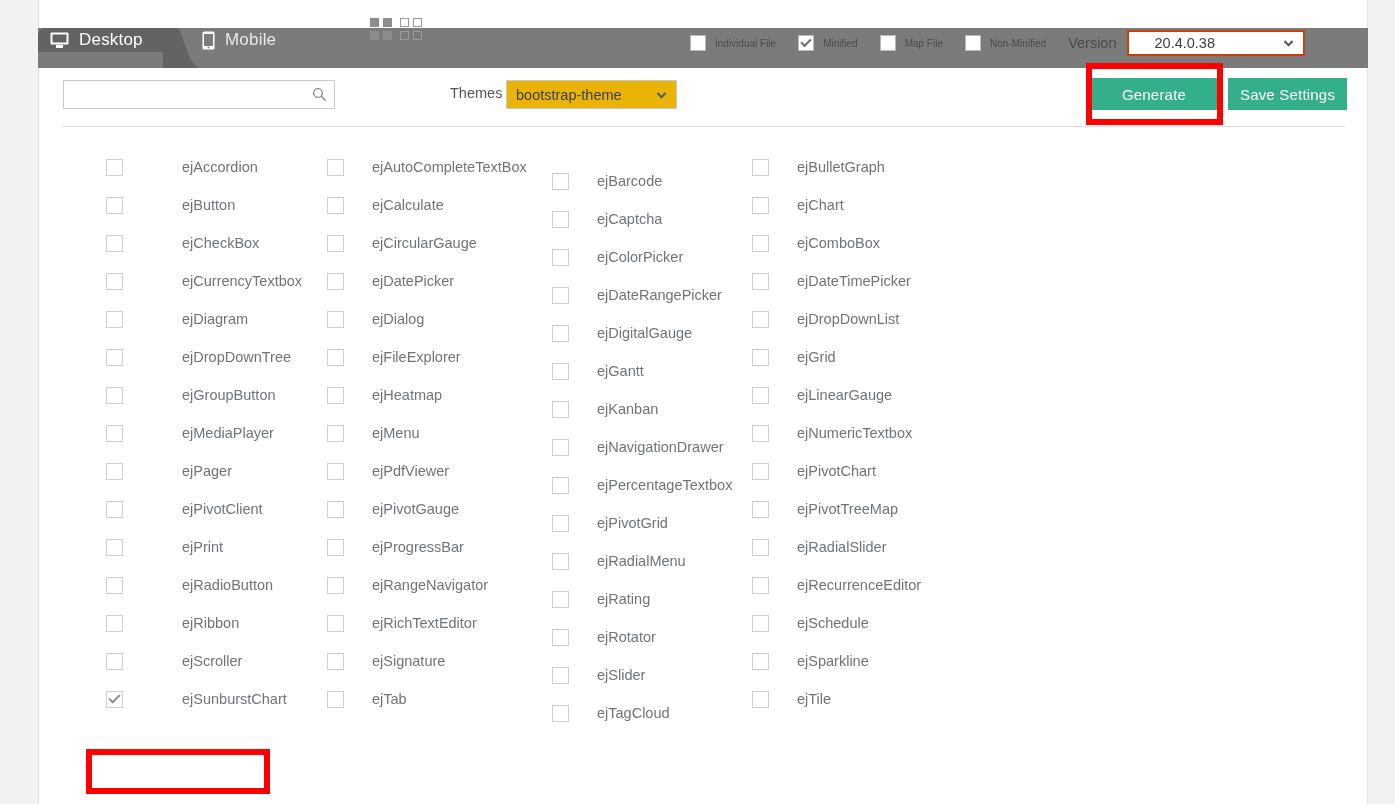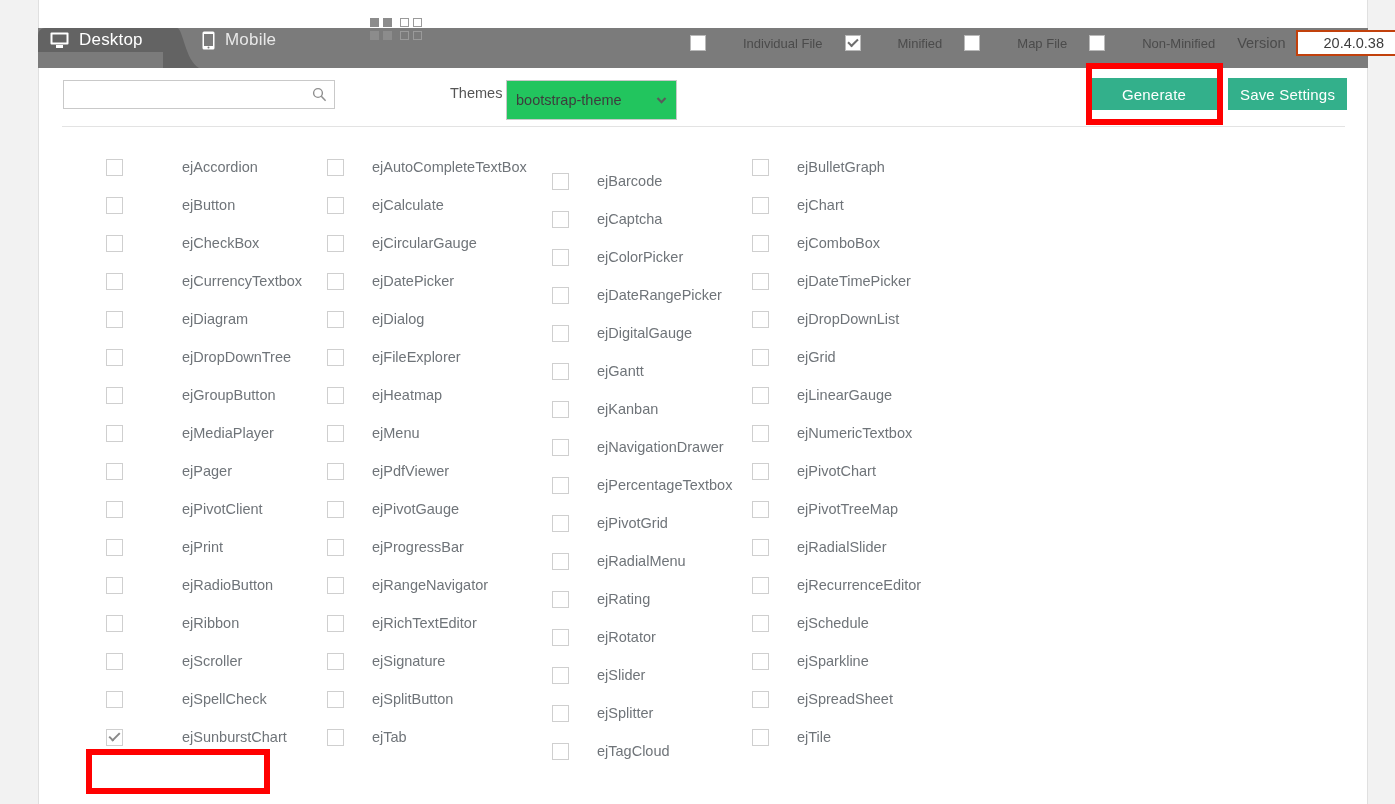--- a/index.html
+++ b/index.html
@@ -94,24 +94,23 @@
     top: 30px;
     height: 26px;
     display: flex;
     align-items: center;
     z-index: 10;
   }
   .opt {
     display: flex;
     align-items: center;
     margin-right: 22px;
-    font-size: 13px;
+    font-size: 10px;
     color: #4b4b4b;
     white-space: nowrap;
-    gap: 28px;
   }
   .cbx {
     width: 16px;
     height: 16px;
     border: 1px solid #b9b9b9;
     background: #fff;
     box-sizing: border-box;
     margin-right: 9px;
     display: inline-flex;
     align-items: center;
@@ -206,23 +205,23 @@
     left: 450px;
     top: 85px;
     font-size: 14.5px;
     color: #555;
   }
   .theme-select {
     position: absolute;
     left: 506px;
     top: 80px;
     width: 171px;
-    height: 40px;
+    height: 29px;
     border: 1px solid #c9c9c9;
-    background: #22c55e;
+    background: #eab308;
     box-sizing: border-box;
     display: flex;
     align-items: center;
     padding-left: 9px;
     font-size: 14.5px;
     color: #3d3d3d;
   }
 
   .btn {
     position: absolute;
@@ -661,38 +660,20 @@
           <span class="gcbx"></span>
           <span class="glabel">ejSlider</span>
         </div>
         <div class="gcell c4">
           <span class="gcbx"></span>
           <span class="glabel">ejSparkline</span>
         </div>
       </div>
       <div class="grow">
         <div class="gcell c1">
-          <span class="gcbx"></span>
-          <span class="glabel">ejSpellCheck</span>
-        </div>
-        <div class="gcell c2">
-          <span class="gcbx"></span>
-          <span class="glabel">ejSplitButton</span>
-        </div>
-        <div class="gcell c3">
-          <span class="gcbx"></span>
-          <span class="glabel">ejSplitter</span>
-        </div>
-        <div class="gcell c4">
-          <span class="gcbx"></span>
-          <span class="glabel">ejSpreadSheet</span>
-        </div>
-      </div>
-      <div class="grow">
-        <div class="gcell c1">
           <span class="gcbx checked"></span>
           <span class="glabel">ejSunburstChart</span>
         </div>
         <div class="gcell c2">
           <span class="gcbx"></span>
           <span class="glabel">ejTab</span>
         </div>
         <div class="gcell c3">
           <span class="gcbx"></span>
           <span class="glabel">ejTagCloud</span>

